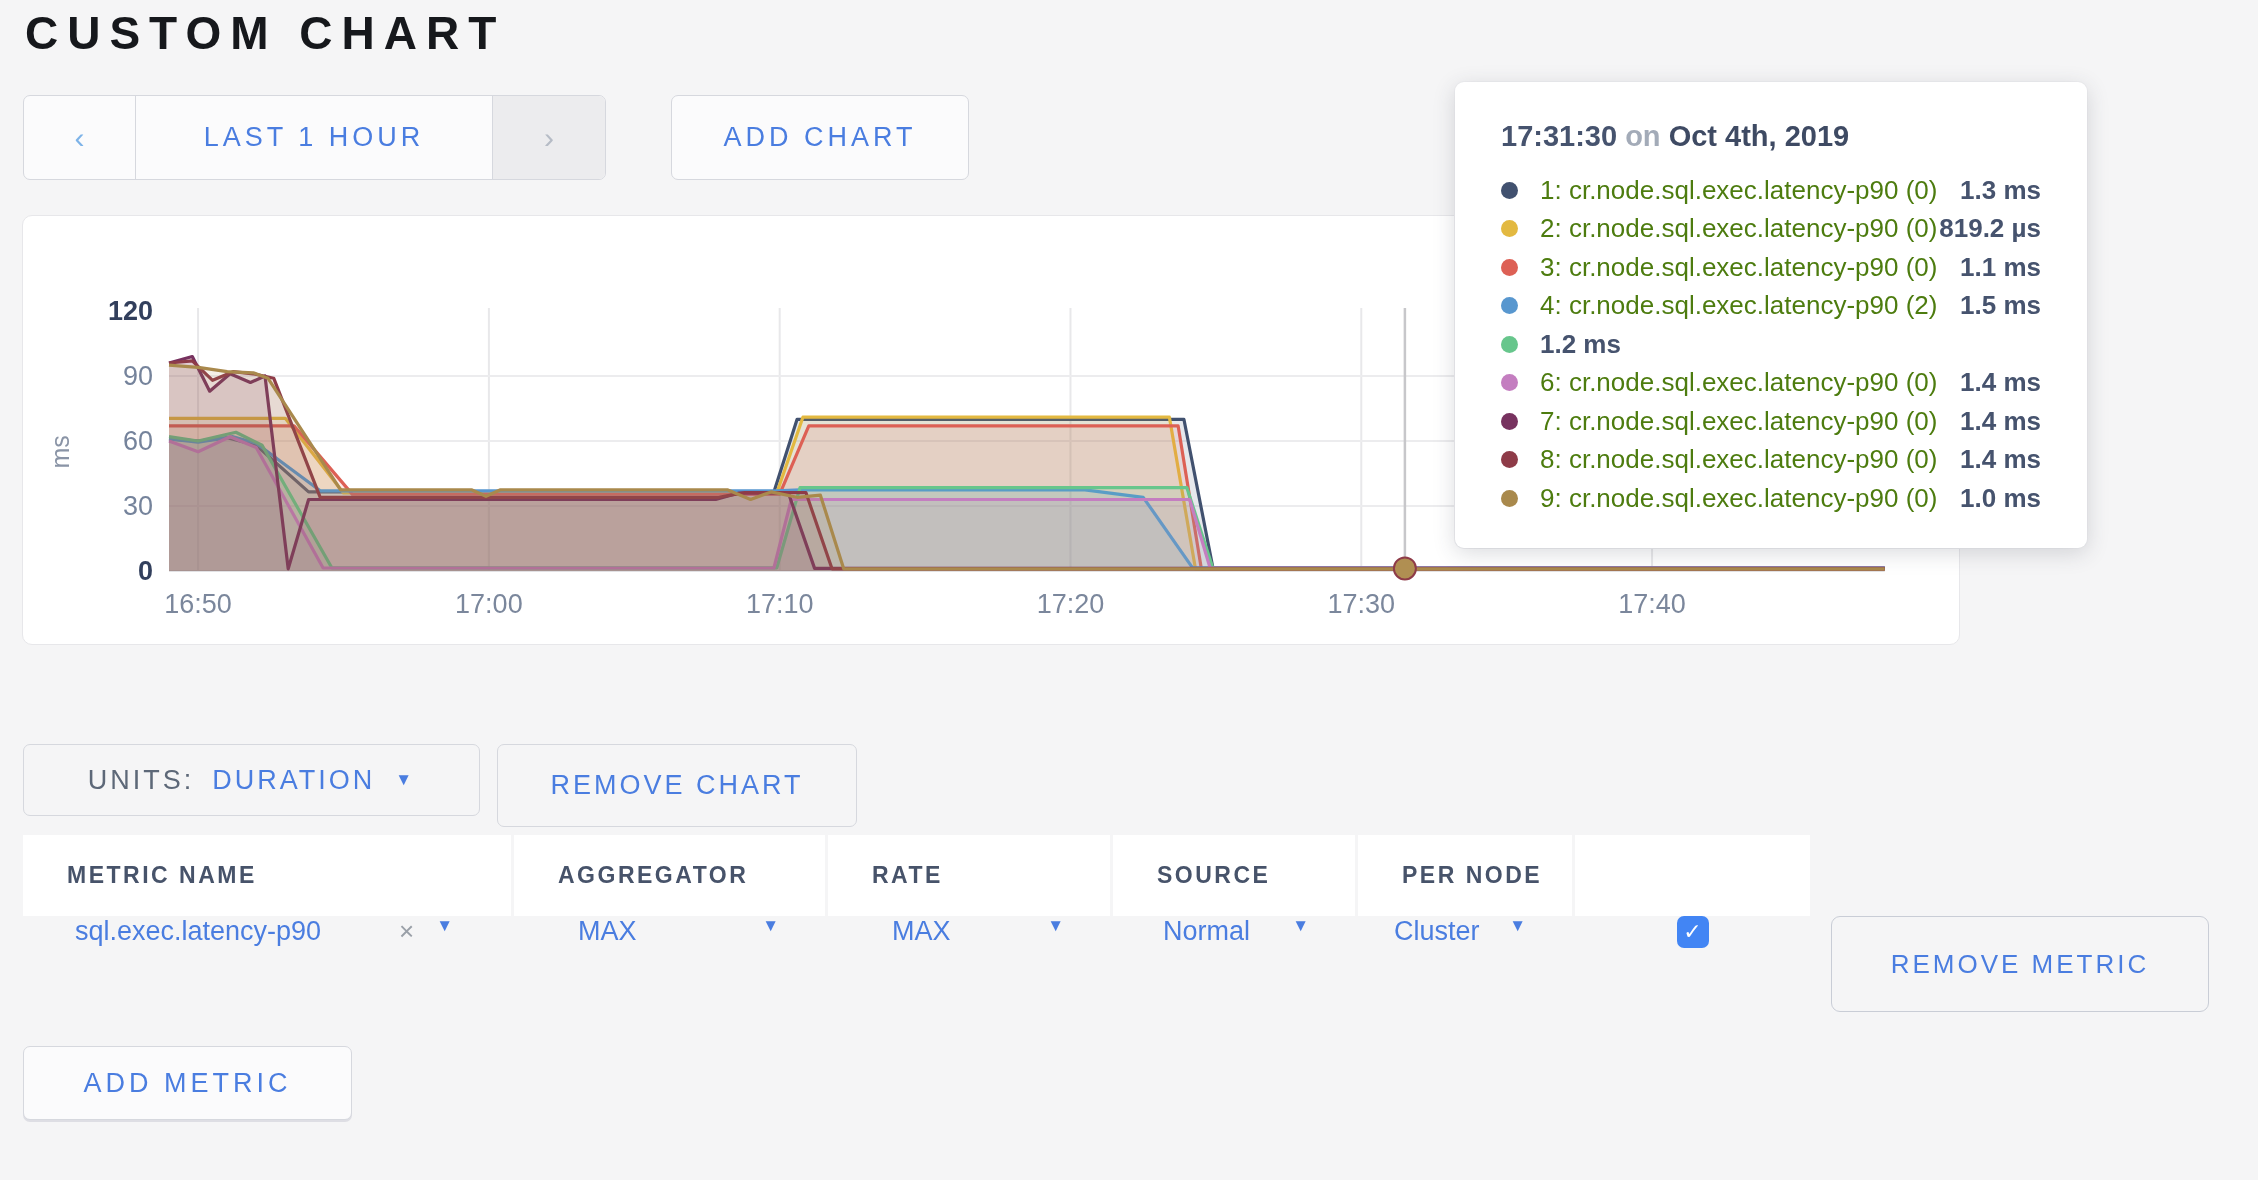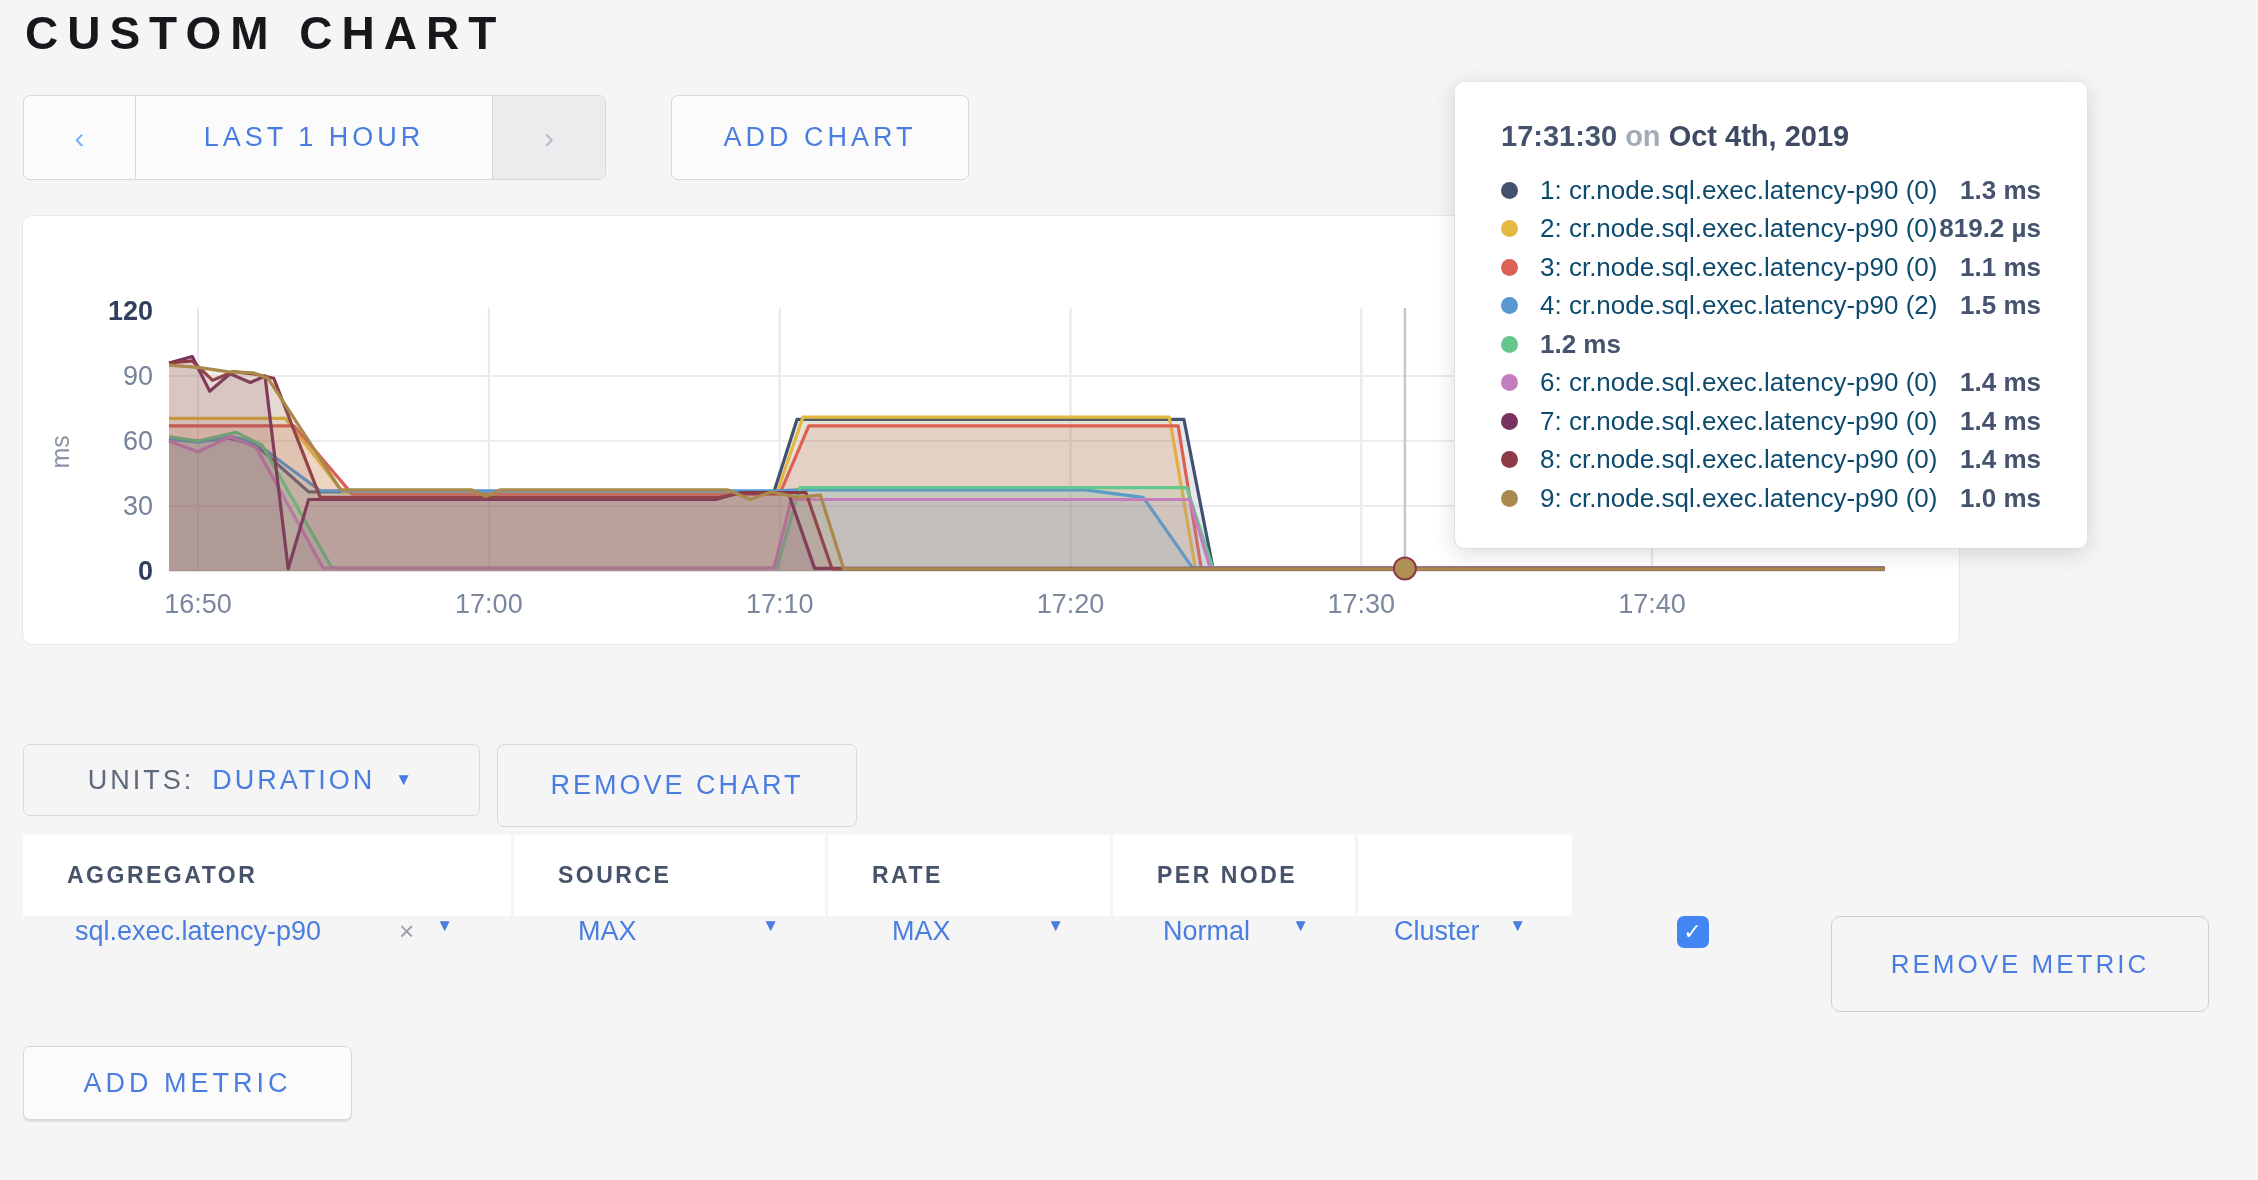--- a/index.html
+++ b/index.html
@@ -53,21 +53,21 @@
     background:#ffffff; border-radius:9px;
     box-shadow:0 5px 22px rgba(50,55,70,0.18), 0 0 0 1px #f0f0f2;
     padding:38px 46px 28px 46px; z-index:5;
   }
   .tt-head { font-size:29px; margin-bottom:18px; color:#3e4a63; font-weight:700; }
   .tt-head .tt-on { color:#a3abb8; font-weight:700; }
   .tt-head .tt-time { color:#46536e; }
   .tt-rows { display:flex; flex-direction:column; }
   .tt-row { display:flex; align-items:center; height:38.5px; }
   .tt-dot { width:17px; height:17px; border-radius:50%; margin-right:22px; flex:0 0 auto; }
-  .tt-label { font-size:26px; color:#0c4a6e; flex:1 1 auto; }
+  .tt-label { font-size:26px; color:#4d7c0f; flex:1 1 auto; }
   .tt-value { font-size:26px; color:#46536e; font-weight:700; text-align:right; }
 
   
   .units-btn { position:absolute; left:23px; top:744px; width:457px; height:72px;
     font-size:27px; letter-spacing:3px; background:transparent; }
   .units-btn .units-label { color:#5d6878; margin-right:18px; }
   .units-btn .caret { margin-left:20px; }
   .remove-chart { position:absolute; left:497px; top:744px; width:360px; height:83px;
     font-size:27px; letter-spacing:3px; background:transparent; }
   .caret { display:inline-block; font-size:17px; color:#4a7de0; }
@@ -223,23 +223,24 @@
 <button class="btn units-btn">
   <span class="units-label">UNITS:</span>
   <span>DURATION</span>
   <span class="caret">▼</span>
 </button>
 <button class="btn remove-chart">REMOVE CHART</button>
 
 <div class="metrics-table">
   <div class="mt-grid" id="mt-header">
 
+  <div class="mt-head-cell">METRIC NAME</div>
       <div class="mt-head-cell">AGGREGATOR</div>
+      <div class="mt-head-cell">RATE</div>
       <div class="mt-head-cell">SOURCE</div>
-      <div class="mt-head-cell">RATE</div>
       <div class="mt-head-cell">PER NODE</div>
       <div class="mt-head-cell"></div>
     </div>
   <div class="mt-grid">
     <div class="mt-row-cell cell-metric">
       <span>sql.exec.latency-p90</span>
       <span class="metric-x">×</span>
       <span class="caret metric-caret">▼</span>
     </div>
     <div class="mt-row-cell dd-cell">

